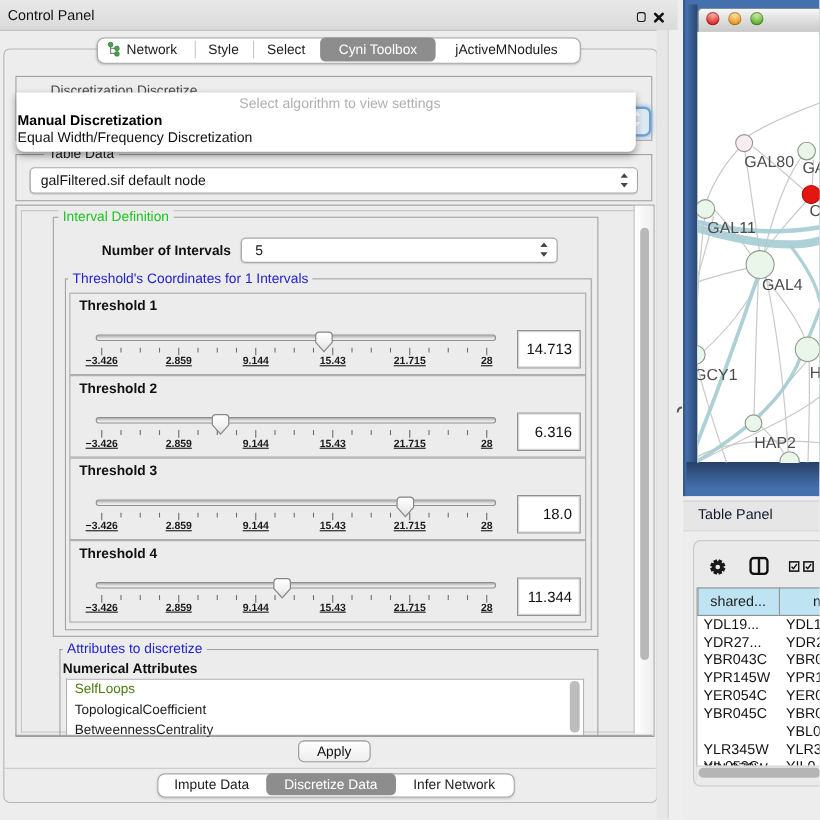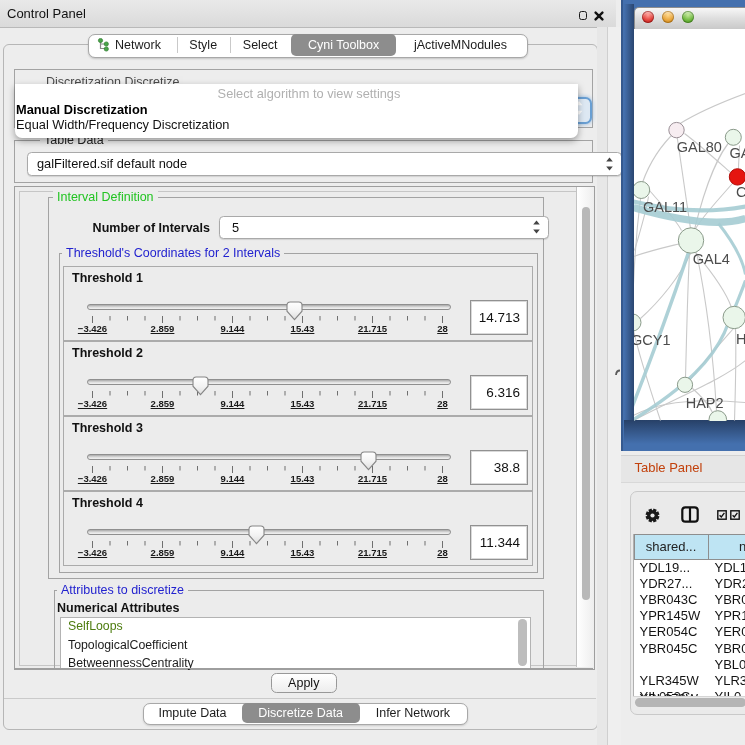--- a/index.html
+++ b/index.html
@@ -2,21 +2,21 @@
 <html><head><meta charset="utf-8">
 <style>
   html,body{margin:0;padding:0;}
   body{width:745px;height:745px;overflow:hidden;background:#ededed;
        font-family:"Liberation Sans", sans-serif;}
   .abs{position:absolute;}
   #root{position:relative;width:745px;height:745px;overflow:hidden;}
   .grp{position:absolute;border:1px solid #a3a3a3;}
   .gtitle{position:absolute;font-size:12.5px;line-height:13px;padding:0 4px;background:#ececec;white-space:nowrap;}
   .combo{position:absolute;background:#fff;border:1px solid #a9a9a9;border-radius:4.5px;
-         box-shadow:0 1px 1px rgba(0,0,0,0.12);padding-left:42px;}
+         box-shadow:0 1px 1px rgba(0,0,0,0.12);}
   .combo .ct{position:absolute;left:9px;top:0;bottom:0;display:flex;align-items:center;font-size:12.8px;color:#111;}
   .carr{position:absolute;right:7px;top:50%;transform:translateY(-50%);width:9px;height:14px;}
   .track{position:absolute;height:4px;border:1px solid #8f8f8f;border-radius:3px;
          background:linear-gradient(#a9a9a9,#dedede 55%,#f2f2f2);}
   .vbox{position:absolute;background:#fff;border:1px solid #919191;box-shadow:inset 0 0 0 1px #d9d9d9;}
   .vbox span{position:absolute;right:7px;top:0;bottom:0;display:flex;align-items:center;font-size:13.5px;color:#111;}
   .ttl{position:absolute;font-weight:bold;font-size:12.5px;color:#111;white-space:nowrap;}
   .ticklab{position:absolute;font-weight:bold;font-size:9.5px;color:#1a1a1a;transform:translateX(-50%);white-space:nowrap;text-decoration:underline;}
 </style></head><body>
 <div id="root">
@@ -70,21 +70,21 @@
 <div class="gtitle" style="left:53px;top:190.5px;color:#21c421;">Interval Definition</div>
 <div class="ttl" style="left:60px;top:220.5px;width:150px;text-align:right;">Number of Intervals</div>
 <div class="combo" style="left:219px;top:215.5px;width:286px;height:21px;">
 <div class="ct" style="left:12px;">5</div>
 <svg class="carr" viewBox="0 0 9 14">
         <path d="M4.5 0.5 L7.8 4.6 L1.2 4.6 Z" fill="#444"></path>
         <path d="M4.5 13.5 L7.8 9.4 L1.2 9.4 Z" fill="#444"></path>
       </svg>
     </div>
 <div class="grp" style="left:59px;top:253px;width:477px;height:318px;"></div>
-<div class="gtitle" style="left:62px;top:246.5px;color:#2222cf;">Threshold's Coordinates for 2 Intervals</div>
+<div class="gtitle" style="left:62px;top:246.5px;color:#2222cf;">Threshold's Coordinates for 1 Intervals</div>
 <div class="abs" style="left:63px;top:266px;width:468px;height:73px;border:1px solid #ababab;"></div>
 <div class="ttl" style="left:72px;top:271px;">Threshold 1</div>
 <div class="track" style="left:87.0px;top:304px;width:362.0px;"></div>
 <svg class="abs" style="left:60px;top:316px;" width="400" height="8" viewBox="0 0 400 8">
       <line x1="32.5" y1="0" x2="32.5" y2="7" stroke="#6f6f6f" stroke-width="1"></line>
       <line x1="50.0" y1="0" x2="50.0" y2="4.5" stroke="#6f6f6f" stroke-width="1"></line>
       <line x1="67.5" y1="0" x2="67.5" y2="4.5" stroke="#6f6f6f" stroke-width="1"></line>
       <line x1="85.0" y1="0" x2="85.0" y2="4.5" stroke="#6f6f6f" stroke-width="1"></line>
       <line x1="102.5" y1="0" x2="102.5" y2="7" stroke="#6f6f6f" stroke-width="1"></line>
       <line x1="120.0" y1="0" x2="120.0" y2="4.5" stroke="#6f6f6f" stroke-width="1"></line>
@@ -204,21 +204,21 @@
 <defs>
         <linearGradient id="th2" x1="0" y1="0" x2="0" y2="1">
           <stop offset="0" stop-color="#ffffff"></stop>
           <stop offset="0.55" stop-color="#f2f2f2"></stop>
           <stop offset="1" stop-color="#dddddd"></stop>
         </linearGradient>
       </defs>
 <path d="M1 4.2 Q1 1 4.2 1 L12.8 1 Q16 1 16 4.2 L16 10.2 L8.5 18.6 L1 10.2 Z" fill="url(#th2)" stroke="#868686" stroke-width="1.1"></path>
     </svg>
 <div class="vbox" style="left:470px;top:450px;width:56px;height:33px;">
-      <span>38.8</span>
+      <span>18.0</span>
     </div>
 <div class="abs" style="left:63px;top:490.5px;width:468px;height:73px;border:1px solid #ababab;"></div>
 <div class="ttl" style="left:72px;top:495.5px;">Threshold 4</div>
 <div class="track" style="left:87.0px;top:528.5px;width:362.0px;"></div>
 <svg class="abs" style="left:60px;top:540.5px;" width="400" height="8" viewBox="0 0 400 8">
       <line x1="32.5" y1="0" x2="32.5" y2="7" stroke="#6f6f6f" stroke-width="1"></line>
       <line x1="50.0" y1="0" x2="50.0" y2="4.5" stroke="#6f6f6f" stroke-width="1"></line>
       <line x1="67.5" y1="0" x2="67.5" y2="4.5" stroke="#6f6f6f" stroke-width="1"></line>
       <line x1="85.0" y1="0" x2="85.0" y2="4.5" stroke="#6f6f6f" stroke-width="1"></line>
       <line x1="102.5" y1="0" x2="102.5" y2="7" stroke="#6f6f6f" stroke-width="1"></line>
@@ -329,21 +329,21 @@
       <text x="676.2" y="151" font-size="14.5" fill="#4c4c4c">GAL80</text>
       <text x="729" y="157" font-size="14.5" fill="#4c4c4c">GA</text>
       <text x="735.5" y="196" font-size="14.5" fill="#4c4c4c">C</text>
       <text x="642.5" y="211" font-size="14.5" fill="#4c4c4c">GAL11</text>
       <text x="692.2" y="263" font-size="14.5" fill="#4c4c4c">GAL4</text>
       <text x="630.5" y="344.5" font-size="14.5" fill="#4c4c4c">GCY1</text>
       <text x="735.6" y="343" font-size="14.5" fill="#4c4c4c">H</text>
       <text x="685.2" y="407" font-size="14.5" fill="#4c4c4c">HAP2</text>
     </svg>
 <div class="abs" style="left:620.5px;top:454.5px;width:124.5px;height:26.5px;background:#e6e6e6;border-top:1px solid #d2d2d2;border-bottom:1px solid #d8d8d8;"></div>
-<div class="abs" style="left:634.5px;top:454.5px;height:26.5px;display:flex;align-items:center;font-size:13px;color:#c2410c;">Table Panel</div>
+<div class="abs" style="left:634.5px;top:454.5px;height:26.5px;display:flex;align-items:center;font-size:13px;color:#0f172a;">Table Panel</div>
 <div class="abs" style="left:629.5px;top:490.5px;width:125px;height:222.5px;background:#eaeaea;border:1px solid #c9c9c9;border-radius:7px;"></div>
 <svg class="abs" style="left:643.5px;top:507px;" width="17" height="17" viewBox="0 0 17 17">
 <line x1="8.5" y1="8.5" x2="14.87" y2="11.14" stroke="#1a1a1a" stroke-width="3.4"></line>
       <line x1="8.5" y1="8.5" x2="11.14" y2="14.87" stroke="#1a1a1a" stroke-width="3.4"></line>
       <line x1="8.5" y1="8.5" x2="5.86" y2="14.87" stroke="#1a1a1a" stroke-width="3.4"></line>
       <line x1="8.5" y1="8.5" x2="2.13" y2="11.14" stroke="#1a1a1a" stroke-width="3.4"></line>
       <line x1="8.5" y1="8.5" x2="2.13" y2="5.86" stroke="#1a1a1a" stroke-width="3.4"></line>
       <line x1="8.5" y1="8.5" x2="5.86" y2="2.13" stroke="#1a1a1a" stroke-width="3.4"></line>
       <line x1="8.5" y1="8.5" x2="11.14" y2="2.13" stroke="#1a1a1a" stroke-width="3.4"></line>
       <line x1="8.5" y1="8.5" x2="14.87" y2="5.86" stroke="#1a1a1a" stroke-width="3.4"></line>

